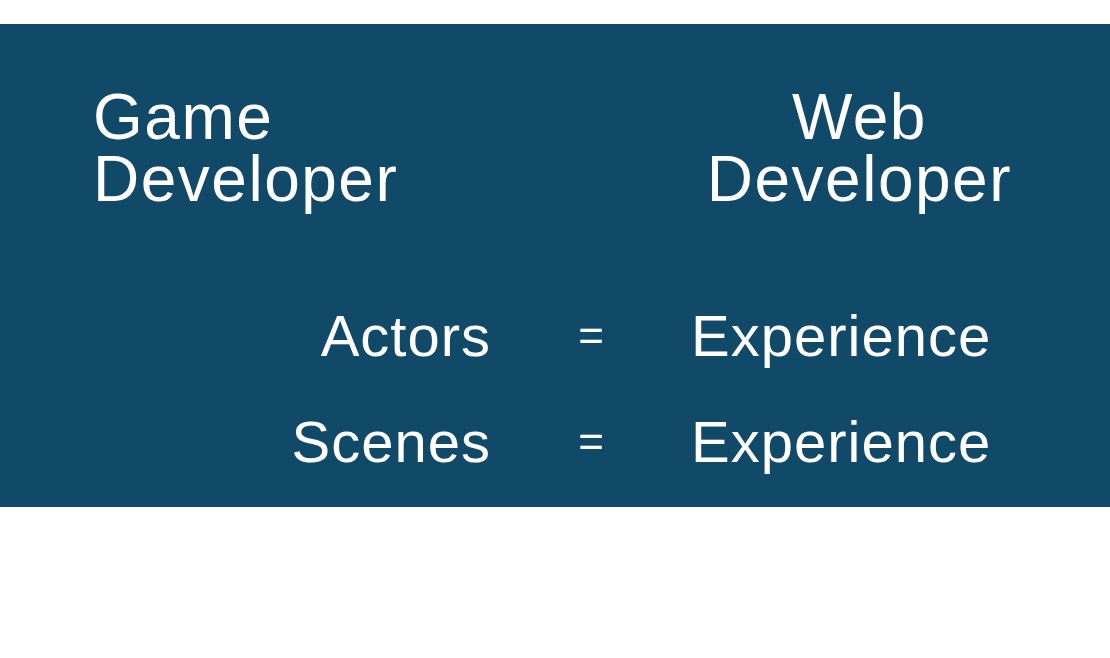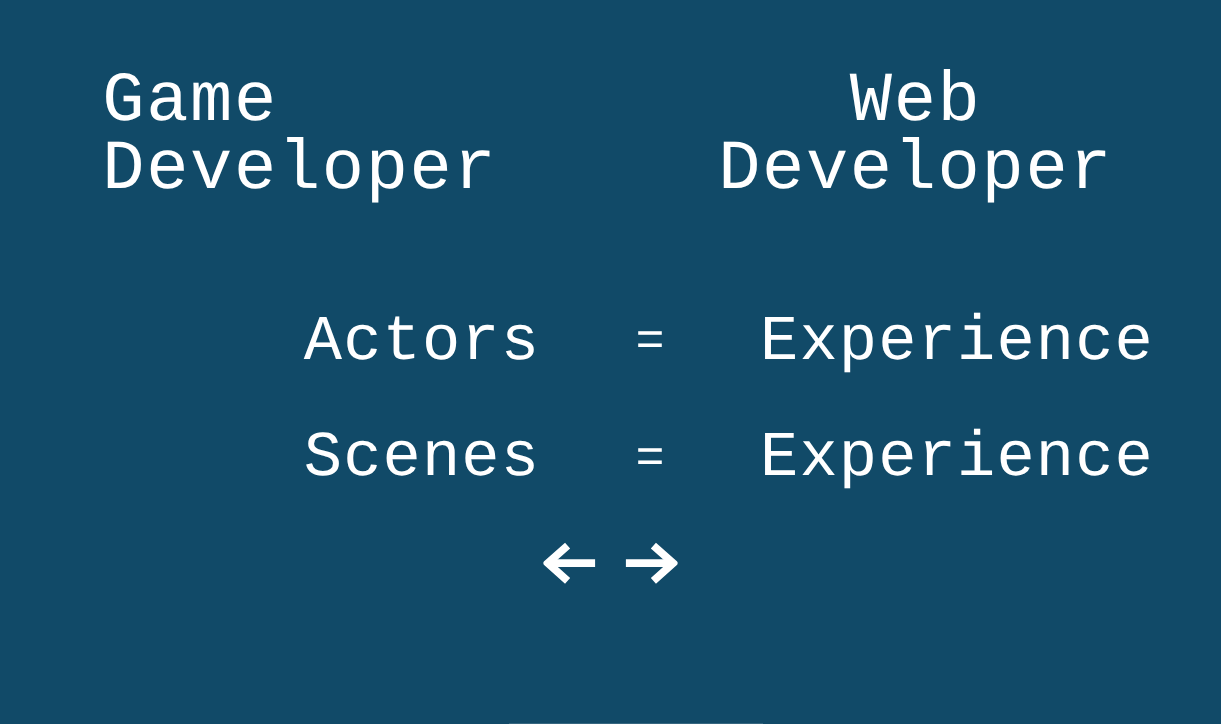--- a/index.html
+++ b/index.html
@@ -1,24 +1,25 @@
 <!DOCTYPE html>
 <html><head>
 <meta charset="utf-8">
 <style>
   html, body { margin: 0; padding: 0; }
   .slide {
     position: relative;
     width: 1110px;
-    height: 658px;
+    height: 483px;
     background: #114a68;
     color: #ffffff;
-    font-family: Liberation Mono, monospace;
+    font-family: Liberation Sans, sans-serif;
     font-weight: 300;
     overflow: hidden;
+    margin-top: 24px;
   }
   .titles {
     position: absolute;
     top: 62px;
     left: 93px;
     right: 98px;
     display: flex;
     justify-content: space-between;
     font-size: 64px;
     line-height: 62px;

